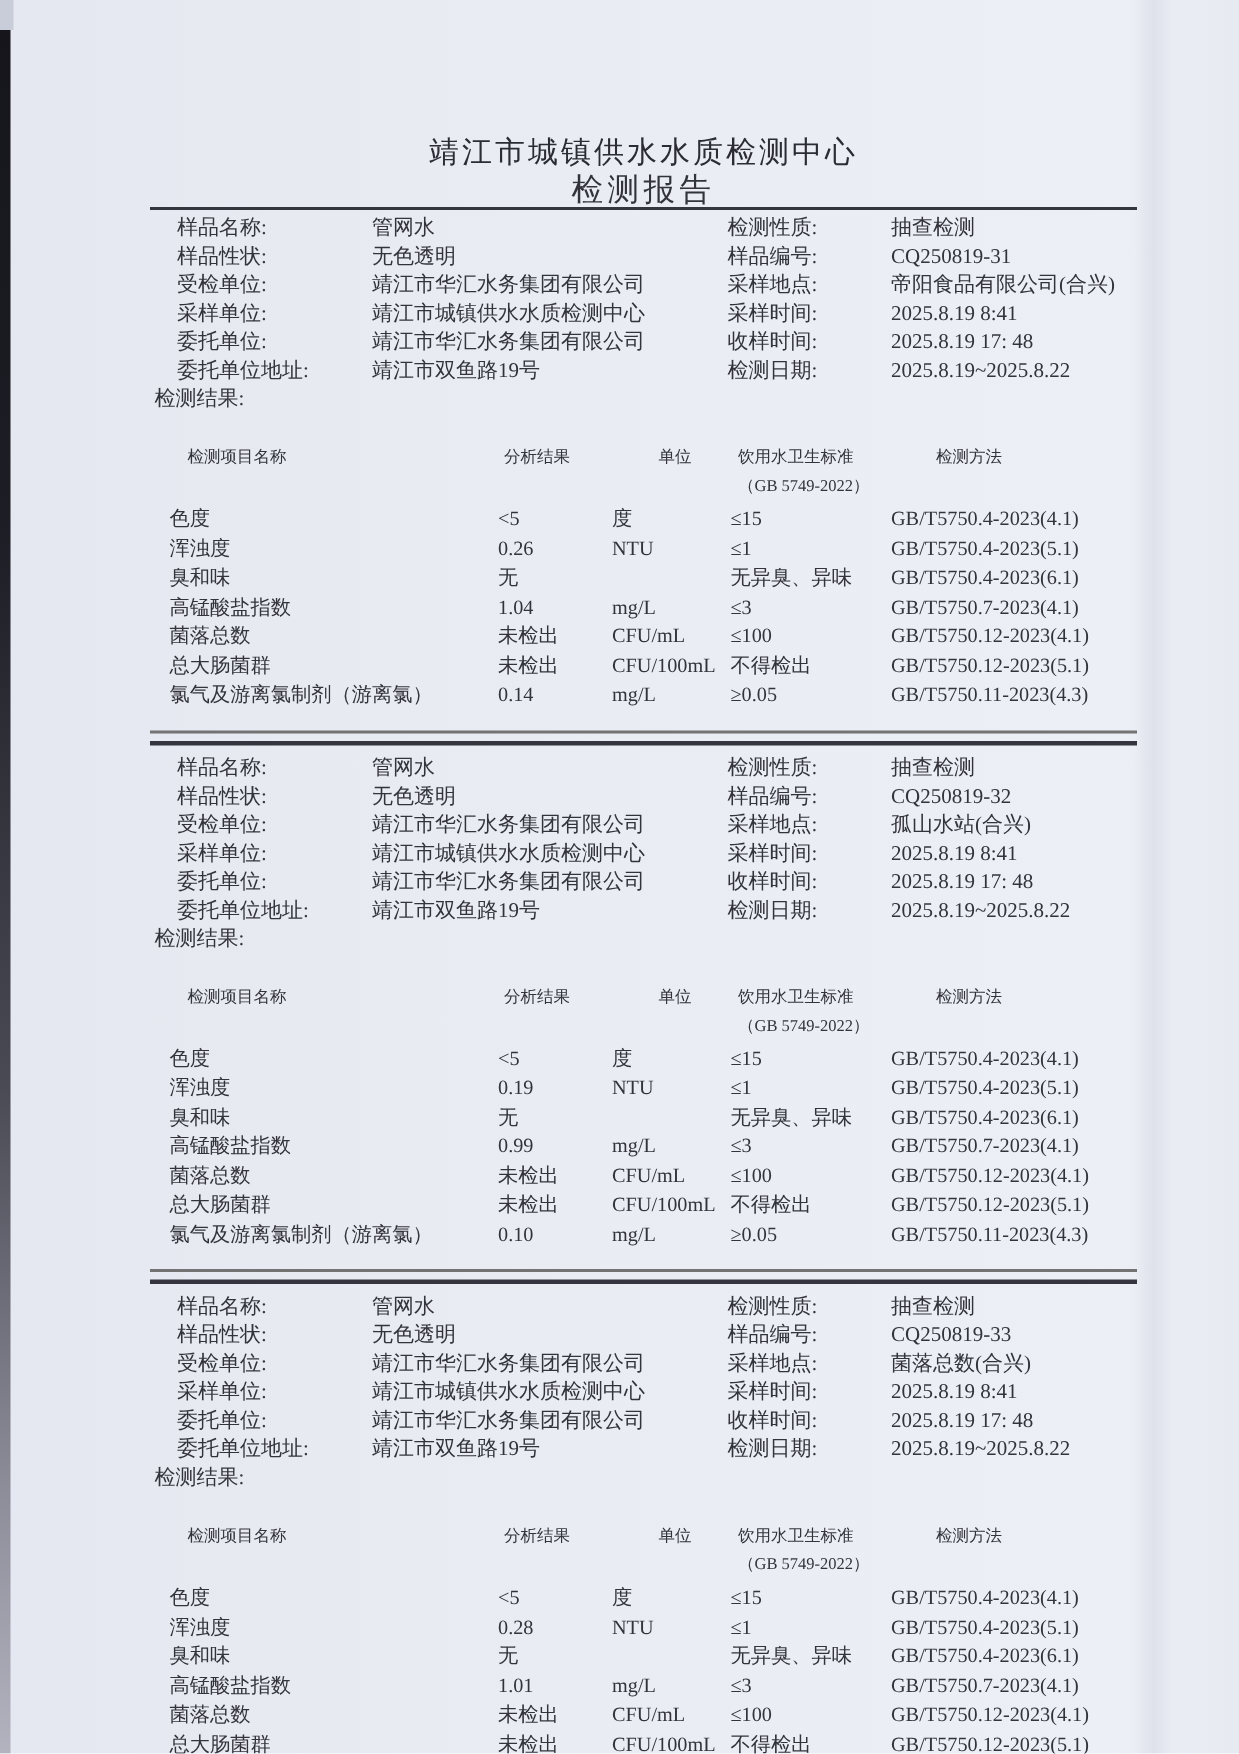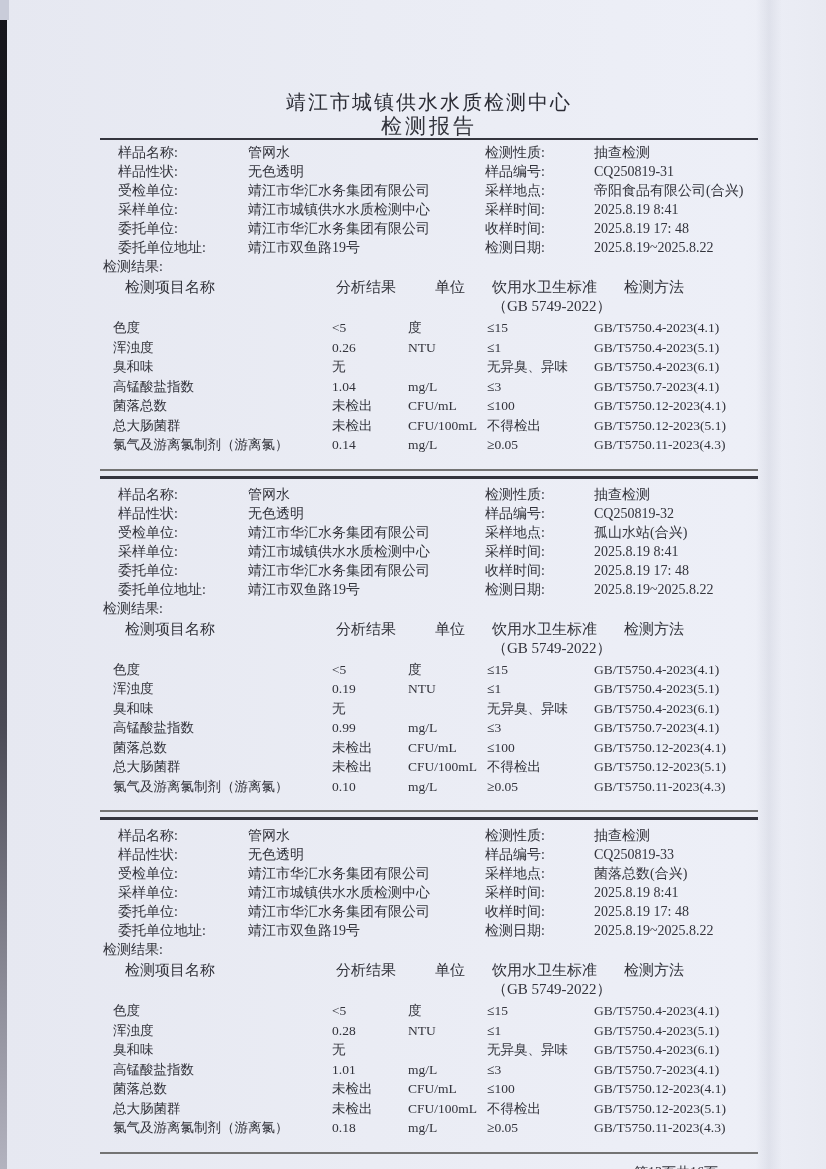--- a/index.html
+++ b/index.html
@@ -15,21 +15,21 @@
   .scan-shade{position:absolute;right:44px;top:0;width:26px;height:100%;
     background:linear-gradient(90deg,rgba(110,115,140,0) 0%,rgba(110,115,140,0.10) 50%,rgba(110,115,140,0) 100%);}
   .content{position:absolute;left:100px;top:90px;width:658px;}
   .header-block{border-bottom:2px solid #34353e;}
   .doc-title{font-size:20px;line-height:25px;text-align:center;letter-spacing:2px;color:#2b2c35;white-space:nowrap;}
   .doc-subtitle{font-size:21px;line-height:23px;text-align:center;letter-spacing:3px;white-space:nowrap;}
   .info-grid{margin-top:3px;font-size:14px;}
   .info-row{display:grid;grid-template-columns:130px 237px 109px 1fr;padding-left:18px;line-height:19px;}
   .info-row span{white-space:nowrap;}
   .results-label{font-size:14px;line-height:19px;padding-left:3px;}
-  .thead{display:grid;grid-template-columns:219px 76px 79px 107px 1fr;padding-left:13px;font-size:15px;line-height:19px;margin-top:2px;}
+  .thead{display:grid;grid-template-columns:219px 76px 79px 107px 1fr;padding-left:13px;font-size:11px;line-height:19px;margin-top:20px;}
   .thead span{white-space:nowrap;}
   .h-item{padding-left:12px;}
   .h-result{padding-left:4px;}
   .h-unit{padding-left:5px;text-align:center;}
   .h-std{padding-left:5px;display:flex;flex-direction:column;}
   .h-method{padding-left:30px;}
   .tbody{margin-top:2px;border-bottom:2px solid #737373;padding-bottom:14px;}
   .trow{display:grid;grid-template-columns:219px 76px 79px 107px 1fr;padding-left:13px;font-size:13.5px;line-height:19.5px;}
   .trow span{white-space:nowrap;}
   .section-sep{height:5px;border-bottom:3px solid #34353e;margin-bottom:6px;}

